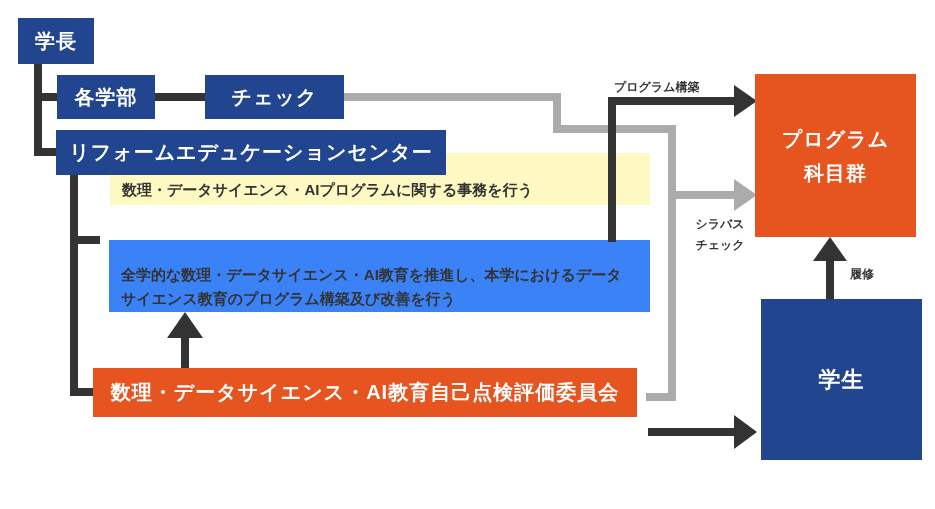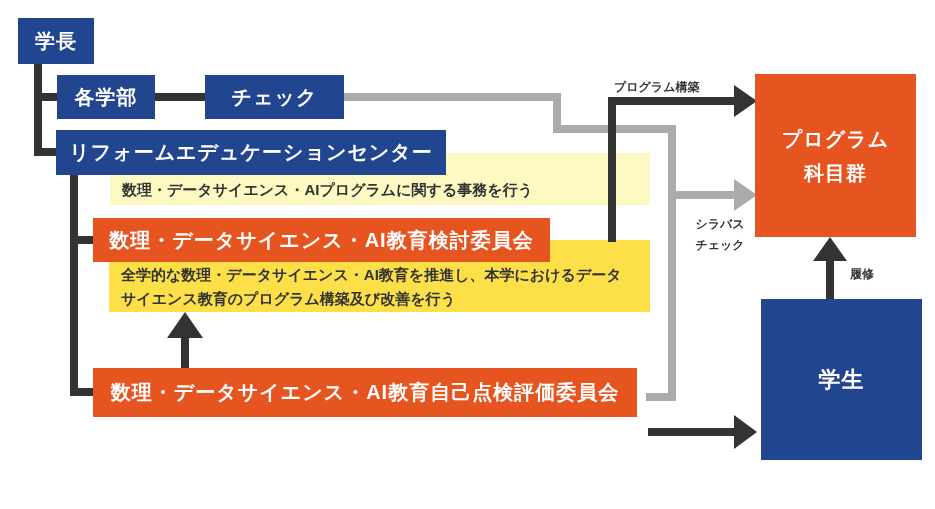--- a/index.html
+++ b/index.html
@@ -17,21 +17,21 @@
     color:#ffffff;font-size:20px;letter-spacing:1px;z-index:4;text-align:center;
     white-space:pre-line;box-sizing:border-box;
   }
   .navy{background:#22458f;}
   .orange{background:#e65420;}
   .desc{
     position:absolute;color:#333333;font-size:15px;line-height:24px;
     white-space:pre-line;box-sizing:border-box;z-index:2;
   }
   .desc.blue{background:#fef9c3;}
-  .desc.pink{background:#fde047;}
+  .desc.pink{background:#3b82f6;}
   .lbl{
     position:absolute;color:#333333;font-size:12px;line-height:21px;
     white-space:pre-line;z-index:5;
   }
   
   #g1{left:340px;top:93px;width:221px;height:8px;}
   #g2{left:553px;top:93px;width:8px;height:40px;}
   #g3{left:553px;top:125px;width:123px;height:8px;}
   #g4{left:668px;top:125px;width:8px;height:276px;}
   #g5{left:668px;top:191px;width:66px;height:8px;}
@@ -112,21 +112,20 @@
   <div id="ba-report" class="tri"></div>
 
   <div id="desc-reform" class="desc blue">数理・データサイエンス・AIプログラムに関する事務を行う</div>
   <div id="desc-kento" class="desc pink">全学的な数理・データサイエンス・AI教育を推進し、本学におけるデータ
 サイエンス教育のプログラム構築及び改善を行う</div>
 
   <div id="box-president" class="box navy">学長</div>
   <div id="box-faculties" class="box navy">各学部</div>
   <div id="box-kyomu" class="box navy">チェック</div>
   <div id="box-reform" class="box navy">リフォームエデュケーションセンター</div>
-  <div id="box-kento" class="box orange">数理・データサイエンス・AI教育検討委員会</div>
   <div id="box-jiko" class="box orange">数理・データサイエンス・AI教育自己点検評価委員会</div>
   <div id="box-program" class="box orange">プログラム
 科目群</div>
   <div id="box-students" class="box navy">学生</div>
 
   <div id="label-build" class="lbl">プログラム構築</div>
   <div id="label-syllabus" class="lbl">シラバス
 チェック</div>
   <div id="label-risyu" class="lbl">履修</div>
 

